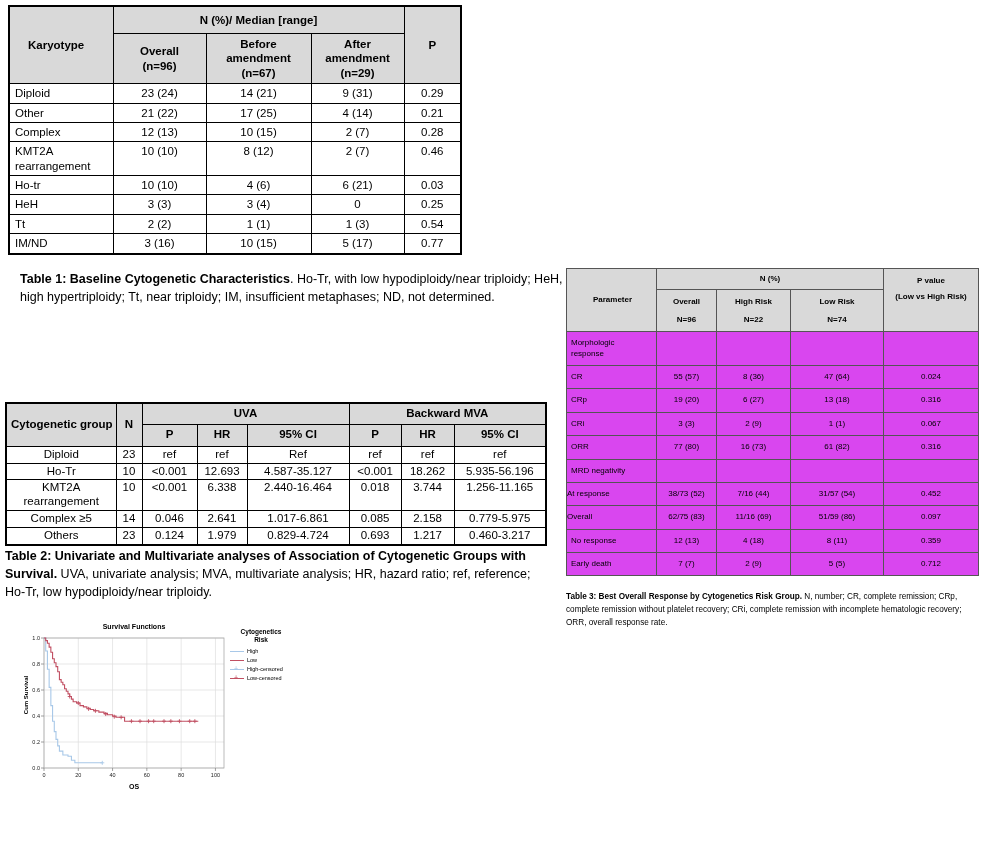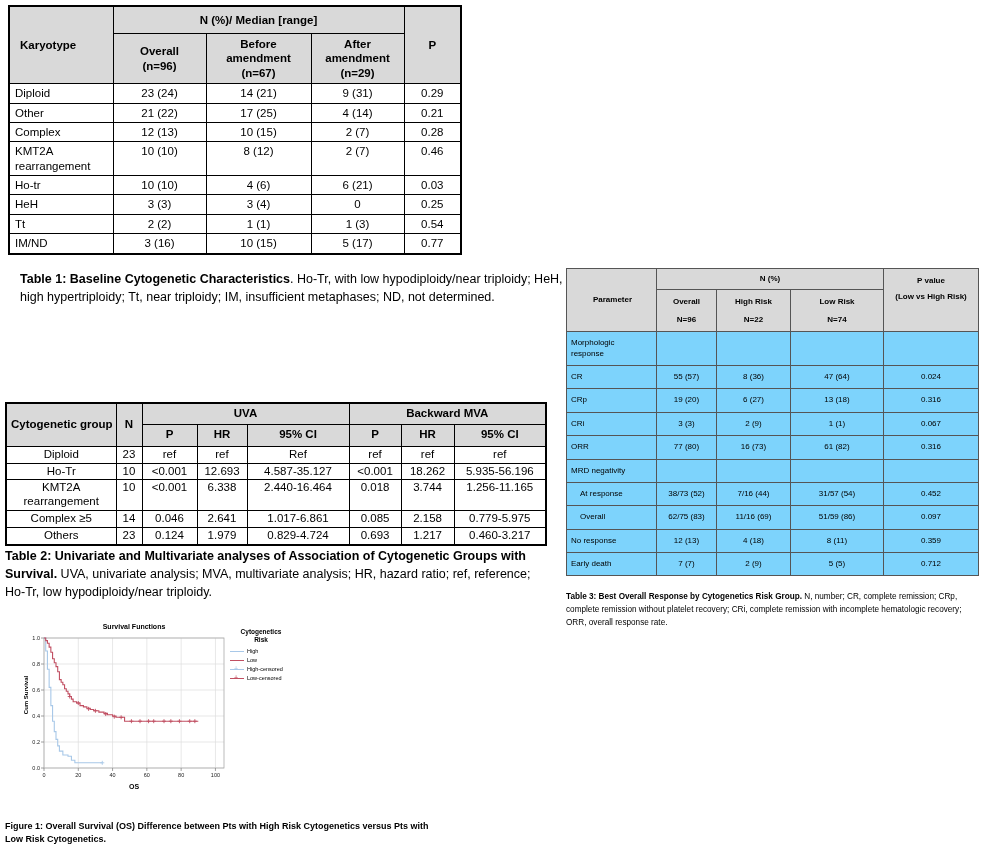--- a/index.html
+++ b/index.html
@@ -12,36 +12,36 @@
   
   .t1,.t2{border:2px solid #000;}
   .t1 th,.t1 td,.t2 th,.t2 td{border:1px solid #000;white-space:pre-line;overflow:hidden;}
   .t1{font-size:11.5px;line-height:1.25;}
   .t2{font-size:11.5px;line-height:1.2;}
   .t1 th,.t2 th{background:#d9d9d9;font-weight:bold;text-align:center;vertical-align:middle;padding:3px 2px;}
   .t1 td{padding:2px 5px;text-align:center;vertical-align:top;background:#fff;}
   .t2 td{padding:1px 4px;text-align:center;vertical-align:top;background:#fff;}
   .t1 td.c1{text-align:left;}
   .t2 td.c1{text-align:center;}
-  .t1 th.c1h{text-align:left;padding-left:10px;margin-left:36px;}
+  .t1 th.c1h{text-align:left;padding-left:18px;margin-left:36px;}
   .t2 th.c1h{text-align:left;padding-left:4px;}
   .t1 th.grp{height:20px;}
   .t2 th.row2{height:15px;}
 
   
   .t3{border:1.5px solid #444;font-size:8px;line-height:1.3;}
   .t3 th,.t3 td{border:1px solid #555;white-space:pre-line;overflow:hidden;}
   .t3 th{background:#d9d9d9;font-weight:bold;text-align:center;padding:3px 2px;vertical-align:middle;}
   .t3 th.c1h{text-align:center;padding-left:4px;}
   .t3 th.grp{height:14px;}
   .t3 th.subhead{line-height:2.2;vertical-align:top;}
   .t3 th.pcell{vertical-align:top;padding-top:4px;line-height:2.0;}
-  .t3 td{padding:6px 3px;text-align:center;vertical-align:top;background:#7dd3fc;}
+  .t3 td{padding:6px 3px;text-align:center;vertical-align:top;background:#d946ef;}
   .t3 td.c1{text-align:left;padding-left:4px;}
-  .t3 td.ind{padding-left:13px;}
+  .t3 td.ind{padding-left:0;}
 
   .cap{font-size:12.5px;line-height:1.45;}
   .cap3{font-size:8.2px;line-height:1.6;}
   .figcap{font-size:9px;font-weight:bold;line-height:1.45;}
 
   
   .fig-title{position:absolute;left:26px;top:3px;width:180px;text-align:center;
              font-size:7px;font-weight:bold;}
   .fig-xlab{position:absolute;left:26px;top:163px;width:180px;text-align:center;
             font-size:7px;font-weight:bold;}
@@ -445,15 +445,14 @@
             <span class="lg-sw">
               <span class="lg-line" style="background: rgb(193, 79, 98);"></span>
               <span class="lg-plus" style="color: rgb(193, 79, 98);">+</span>
             </span>
             <span class="lg-label">Low-censored</span>
           </div>
         </div>
     </div>
   </div>
 
-  <div class="figcap abs" style="left:5px;top:820px;width:430px;">Figure 1: Overall Survival (OS) Difference between Pts with High Risk Cytogenetics versus Pts with Low Risk Cytogenetics.</div>
 
 </div>
 
 </body></html>

